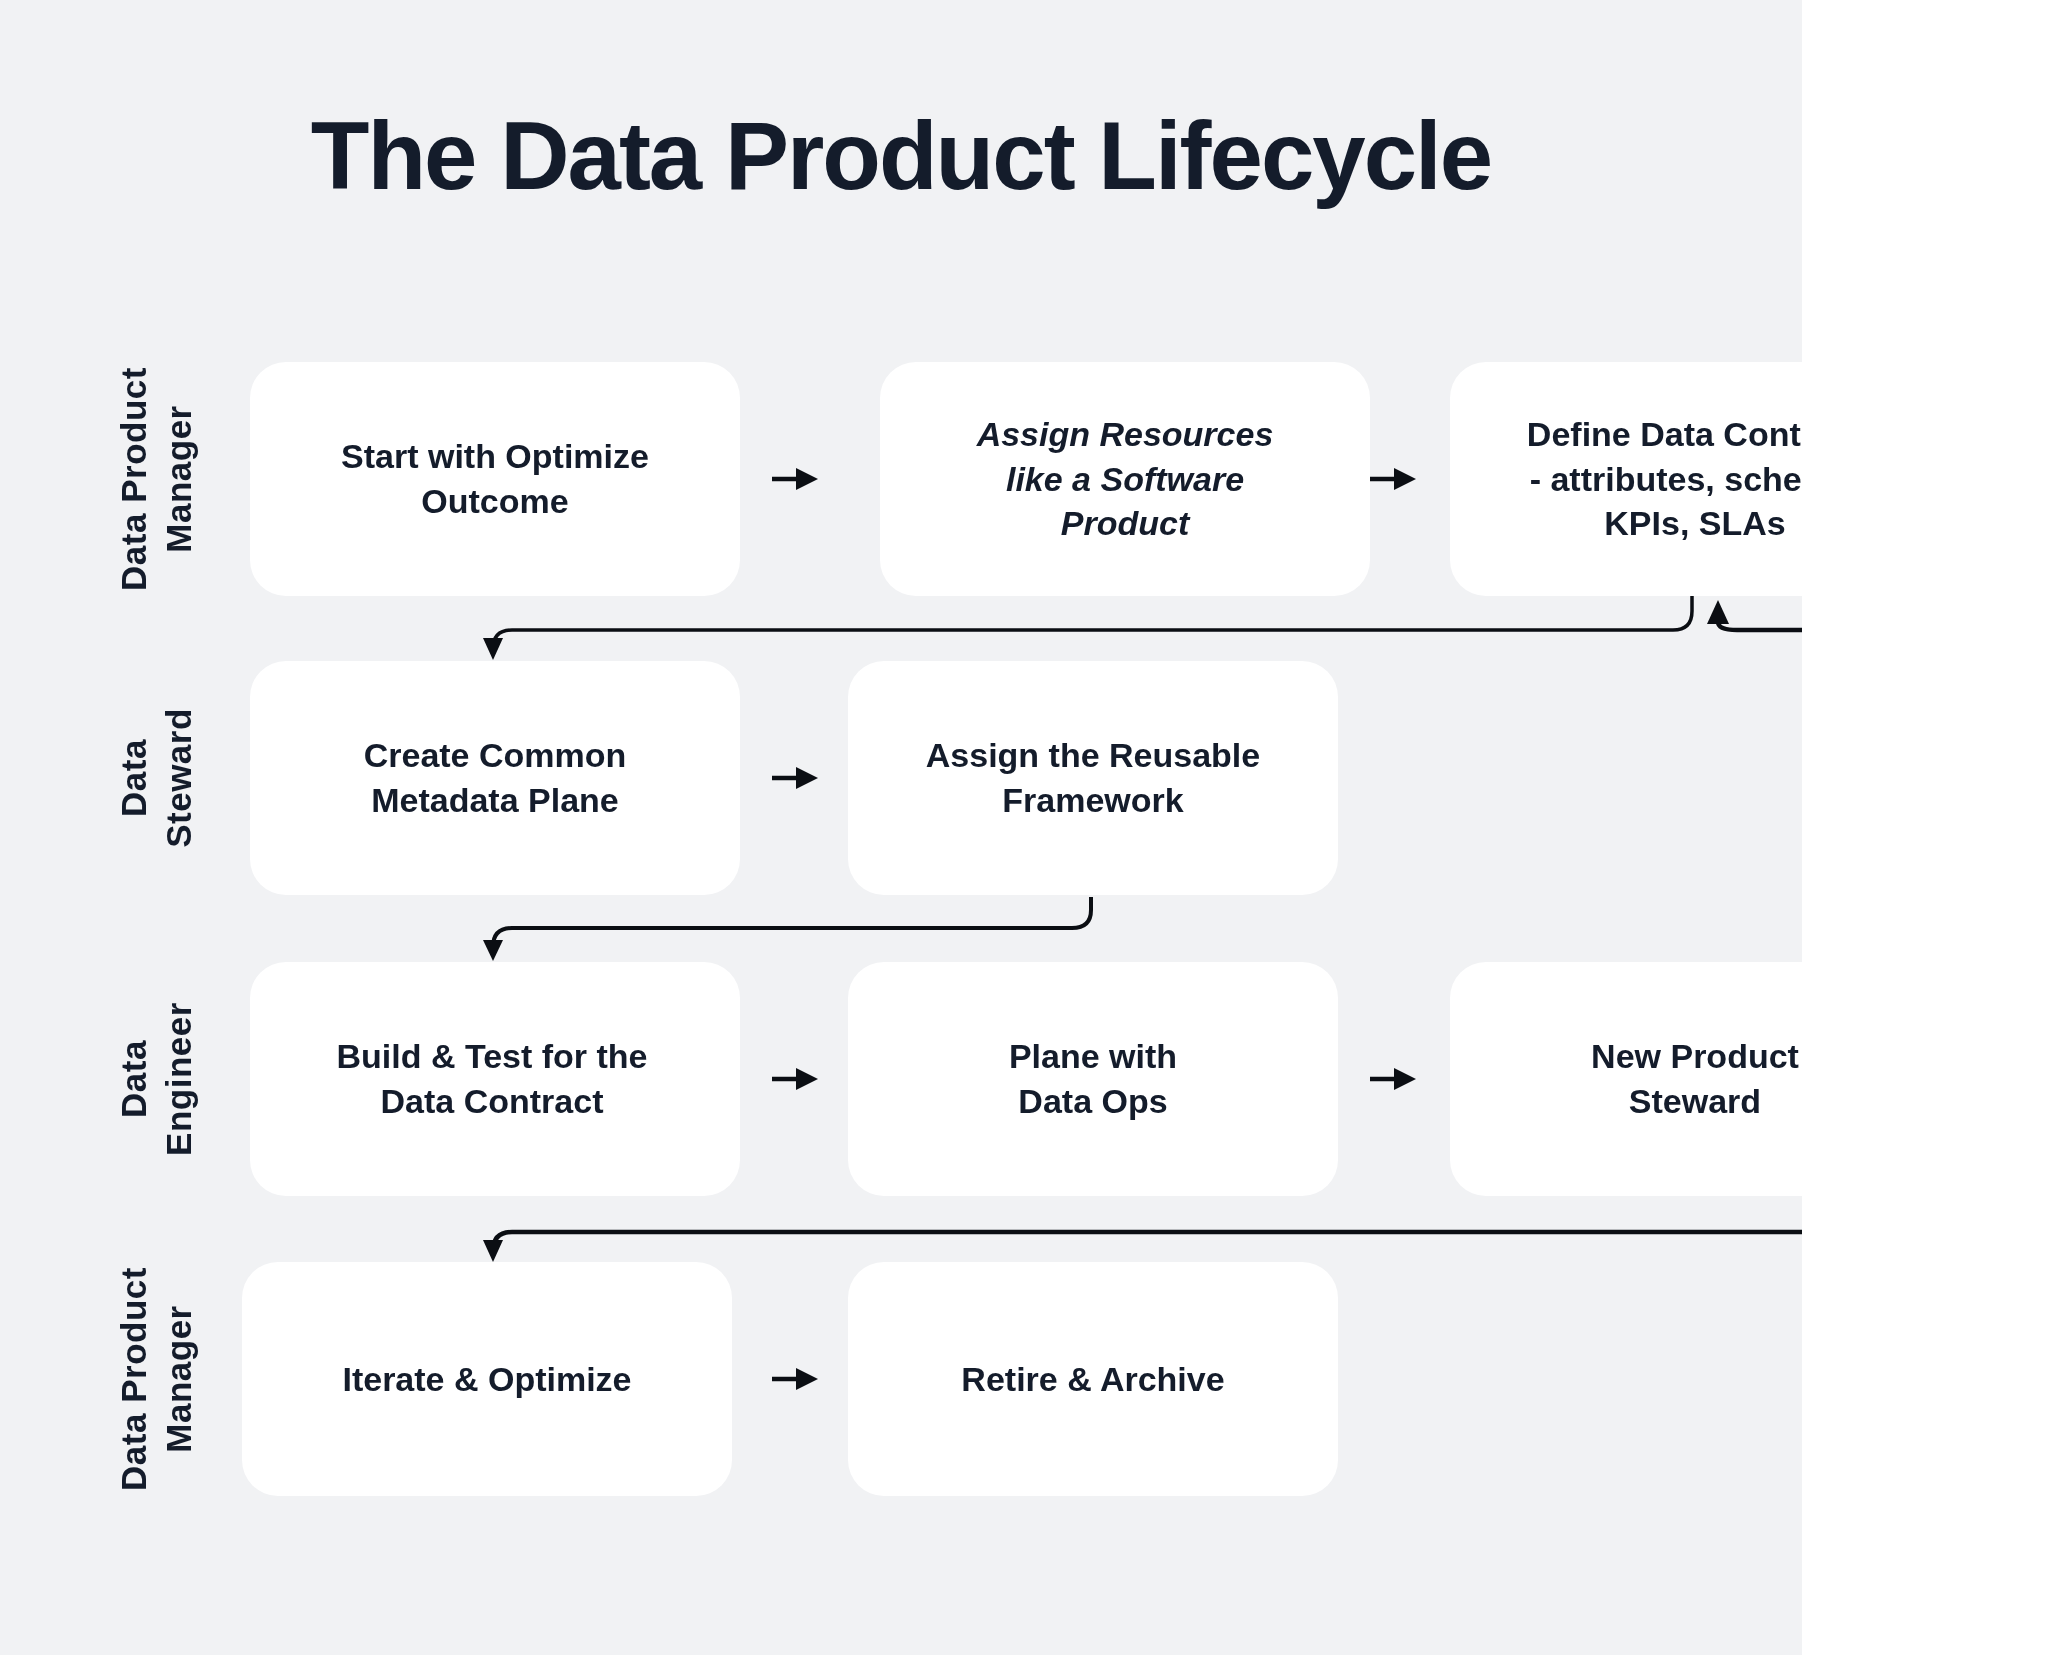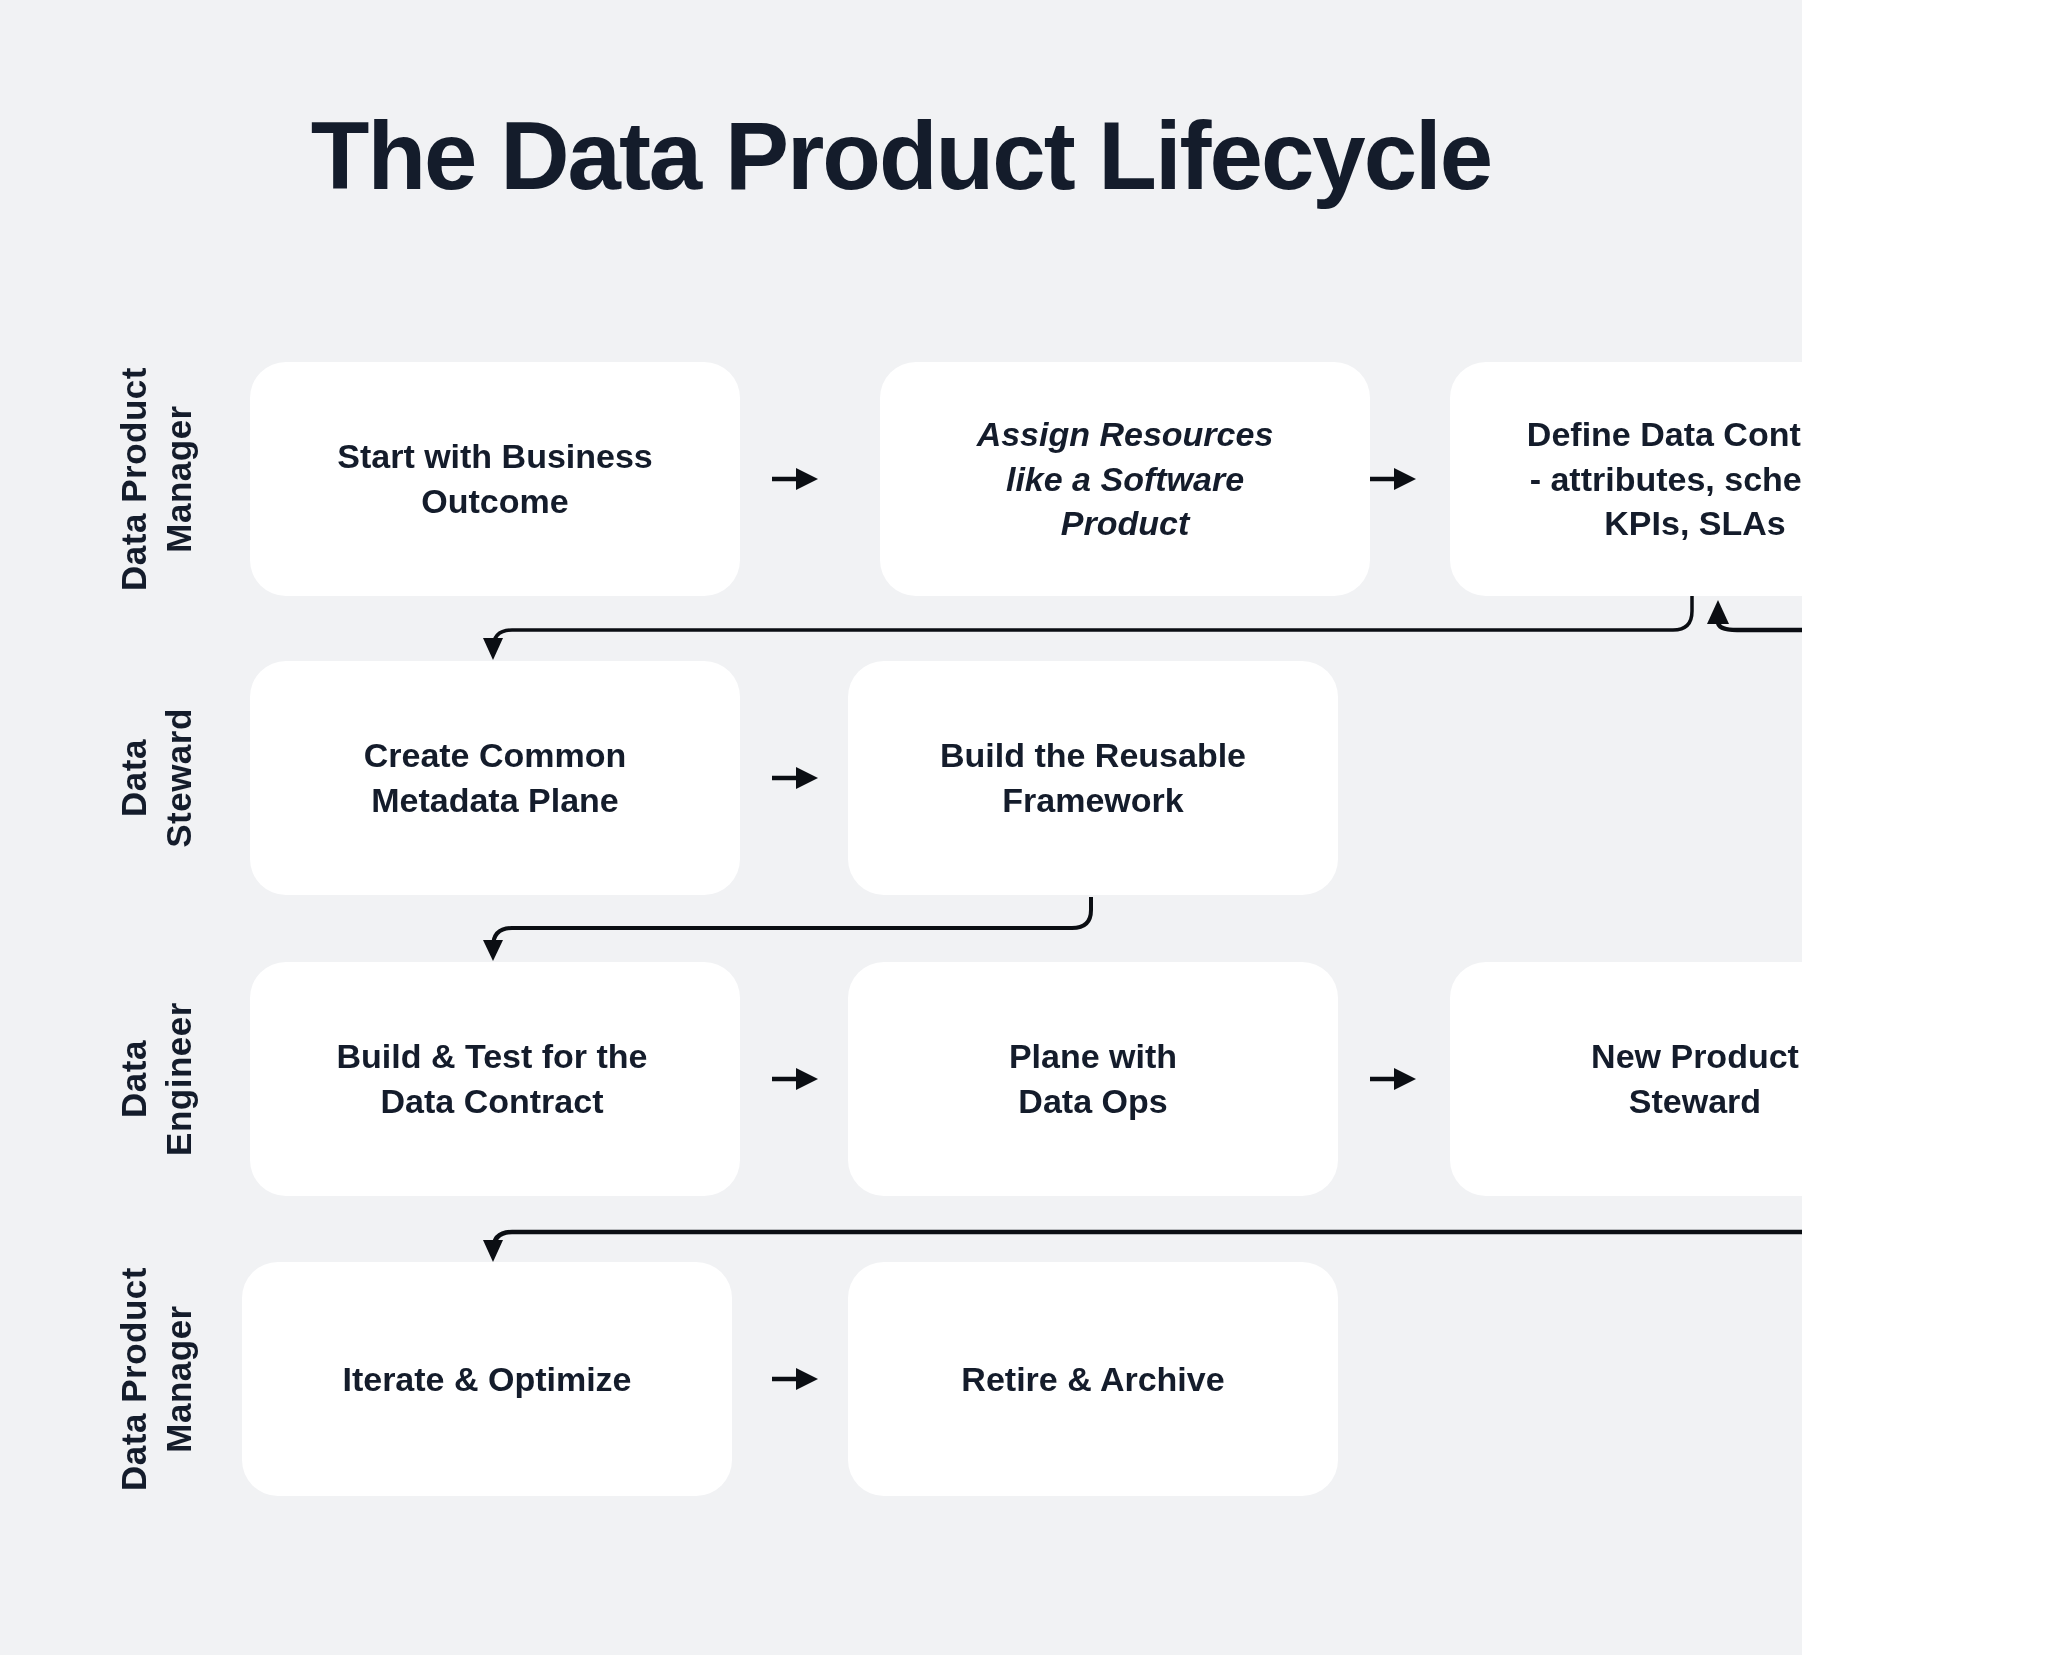--- a/index.html
+++ b/index.html
@@ -87,32 +87,32 @@
 
   <div class="role" style="left:7px;top:399px;">Data Product
 Manager</div>
   <div class="role" style="left:7px;top:698px;">Data
 Steward</div>
   <div class="role" style="left:7px;top:999px;">Data
 Engineer</div>
   <div class="role" style="left:7px;top:1299px;">Data Product
 Manager</div>
 
-  <div class="box" style="left:250px;top:362px;">Start with Business
+  <div class="box" style="left:250px;top:362px;">Start with Optimize
 Outcome</div>
   <div class="box" style="left:880px;top:362px;font-style:italic;">Assign Resources
 like a Software
 Product</div>
   <div class="box" style="left:250px;top:661px;">Create Common
 Metadata Plane</div>
 
   <div class="box" style="left:1450px;top:362px;">Define Data Contract
 - attributes, schema,
 KPIs, SLAs</div>
-  <div class="box" style="left:848px;top:661px;">Build the Reusable
+  <div class="box" style="left:848px;top:661px;">Assign the Reusable
 Framework</div>
 
   <div class="box" style="left:250px;top:962px;padding-left:24px;">Build &amp; Test for the
 Data Contract</div>
   <div class="box" style="left:848px;top:962px;">Plane with
 Data Ops</div>
   <div class="box" style="left:1450px;top:962px;">New Product
 Steward</div>
 
   <div class="box" style="left:242px;top:1262px;">Iterate &amp; Optimize</div>

